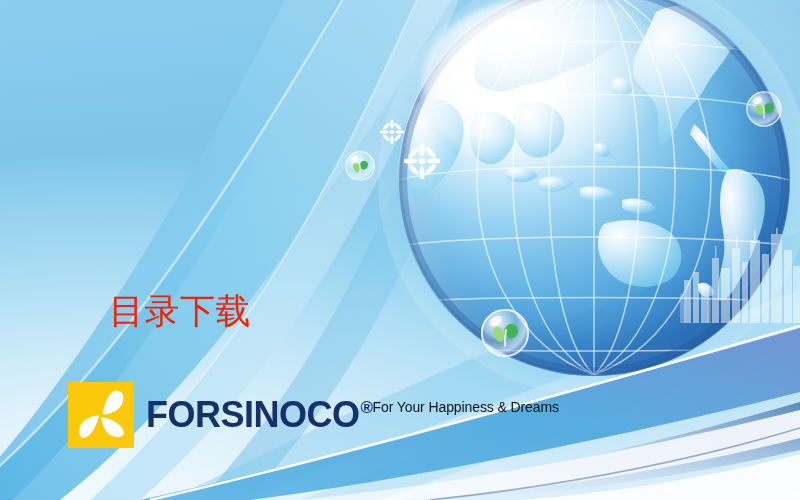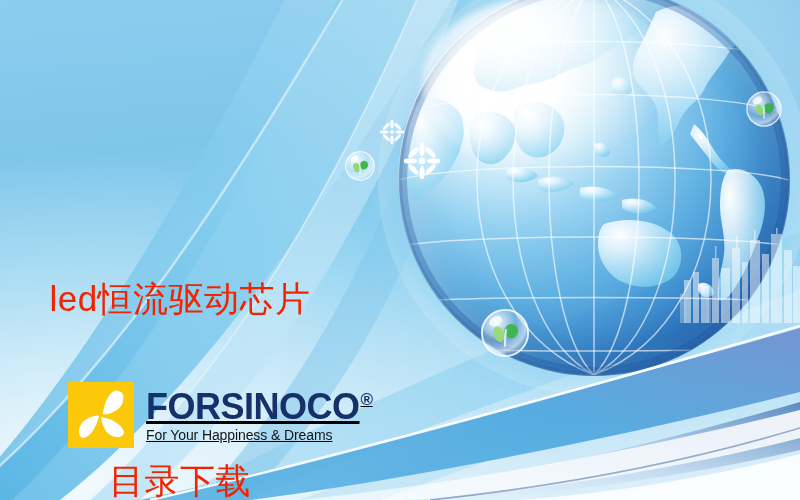--- a/index.html
+++ b/index.html
@@ -112,21 +112,21 @@
     display: flex;
     align-items: center;
     gap: 12px;
   }
   .logo-mark {
     width: 66px; height: 66px;
     background: #fcc80a;
     position: relative;
     flex: 0 0 auto;
   }
-  .logo-text-block { display: flex; flex-direction: column; line-height: 1; text-decoration: underline; }
+  .logo-text-block { display: flex; flex-direction: row; line-height: 1; }
   .brand-name {
     font-size: 36px;
     font-weight: bold;
     color: #16306a;
     letter-spacing: -0.5px;
     font-family: "Liberation Sans", sans-serif;
     display: flex;
     align-items: flex-start;
   }
   .brand-reg {
@@ -408,21 +408,20 @@
     </defs>
     <circle cx="20" cy="20" r="18" fill="url(#bub3)"></circle>
     <circle cx="20" cy="20" r="18" fill="none" stroke="#ffffff" stroke-opacity="0.8" stroke-width="1.4"></circle>
     <ellipse cx="15.5" cy="21" rx="4" ry="6" fill="#93d86f" opacity="0.95" transform="rotate(-22 15.5 21)"></ellipse>
     <ellipse cx="25" cy="19" rx="5" ry="5.4" fill="#36b24a" opacity="0.95" transform="rotate(20 25 19)"></ellipse>
     <path d="M20,30 L20,18" stroke="#ffffff" stroke-width="1.6" opacity="0.7"></path>
     <ellipse cx="13" cy="11" rx="5" ry="3.4" fill="#ffffff" opacity="0.7" transform="rotate(-28 13 11)"></ellipse>
   </svg>
 
   <div class="headline">
-    <span class="l1">led恒流驱动芯片</span>
     <span class="l2">目录下载</span>
   </div>
 
   <div class="logo-lockup">
     <div class="logo-mark">
       <svg width="66" height="66" viewBox="0 0 66 66">
         <g fill="#ffffff">
 
           <path d="M36,30 C38,22 45,13 53,12 C58,12 59,18 56,24 C53,30 44,33 38,33 C36,33 35.4,32 36,30 Z" transform="rotate(-8 33 33)"></path>
 

